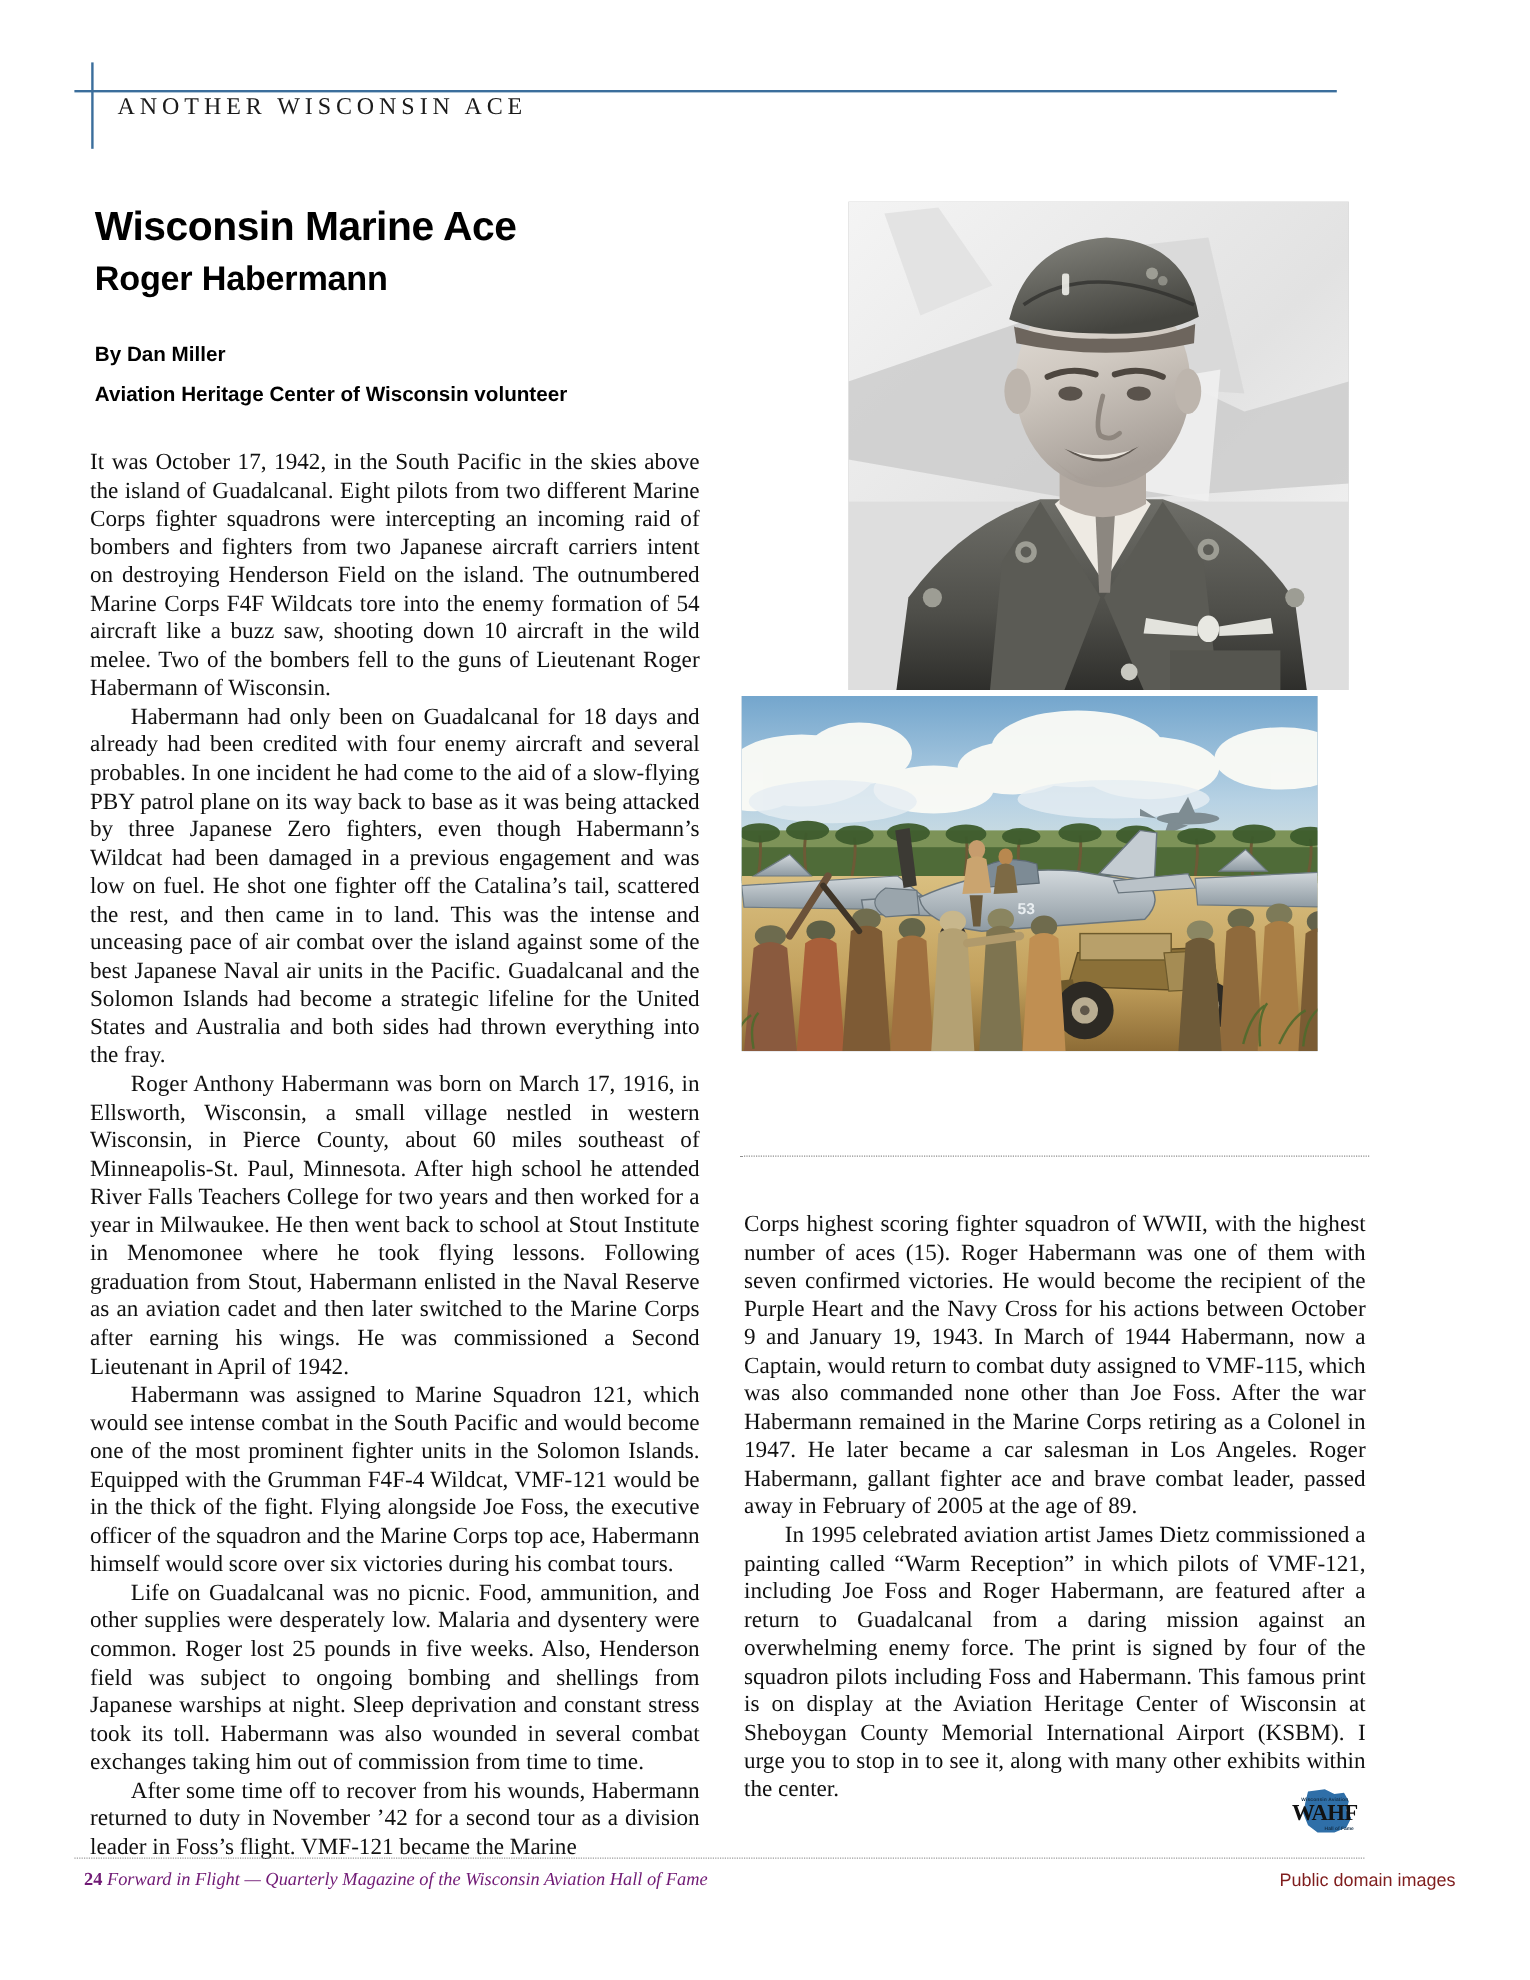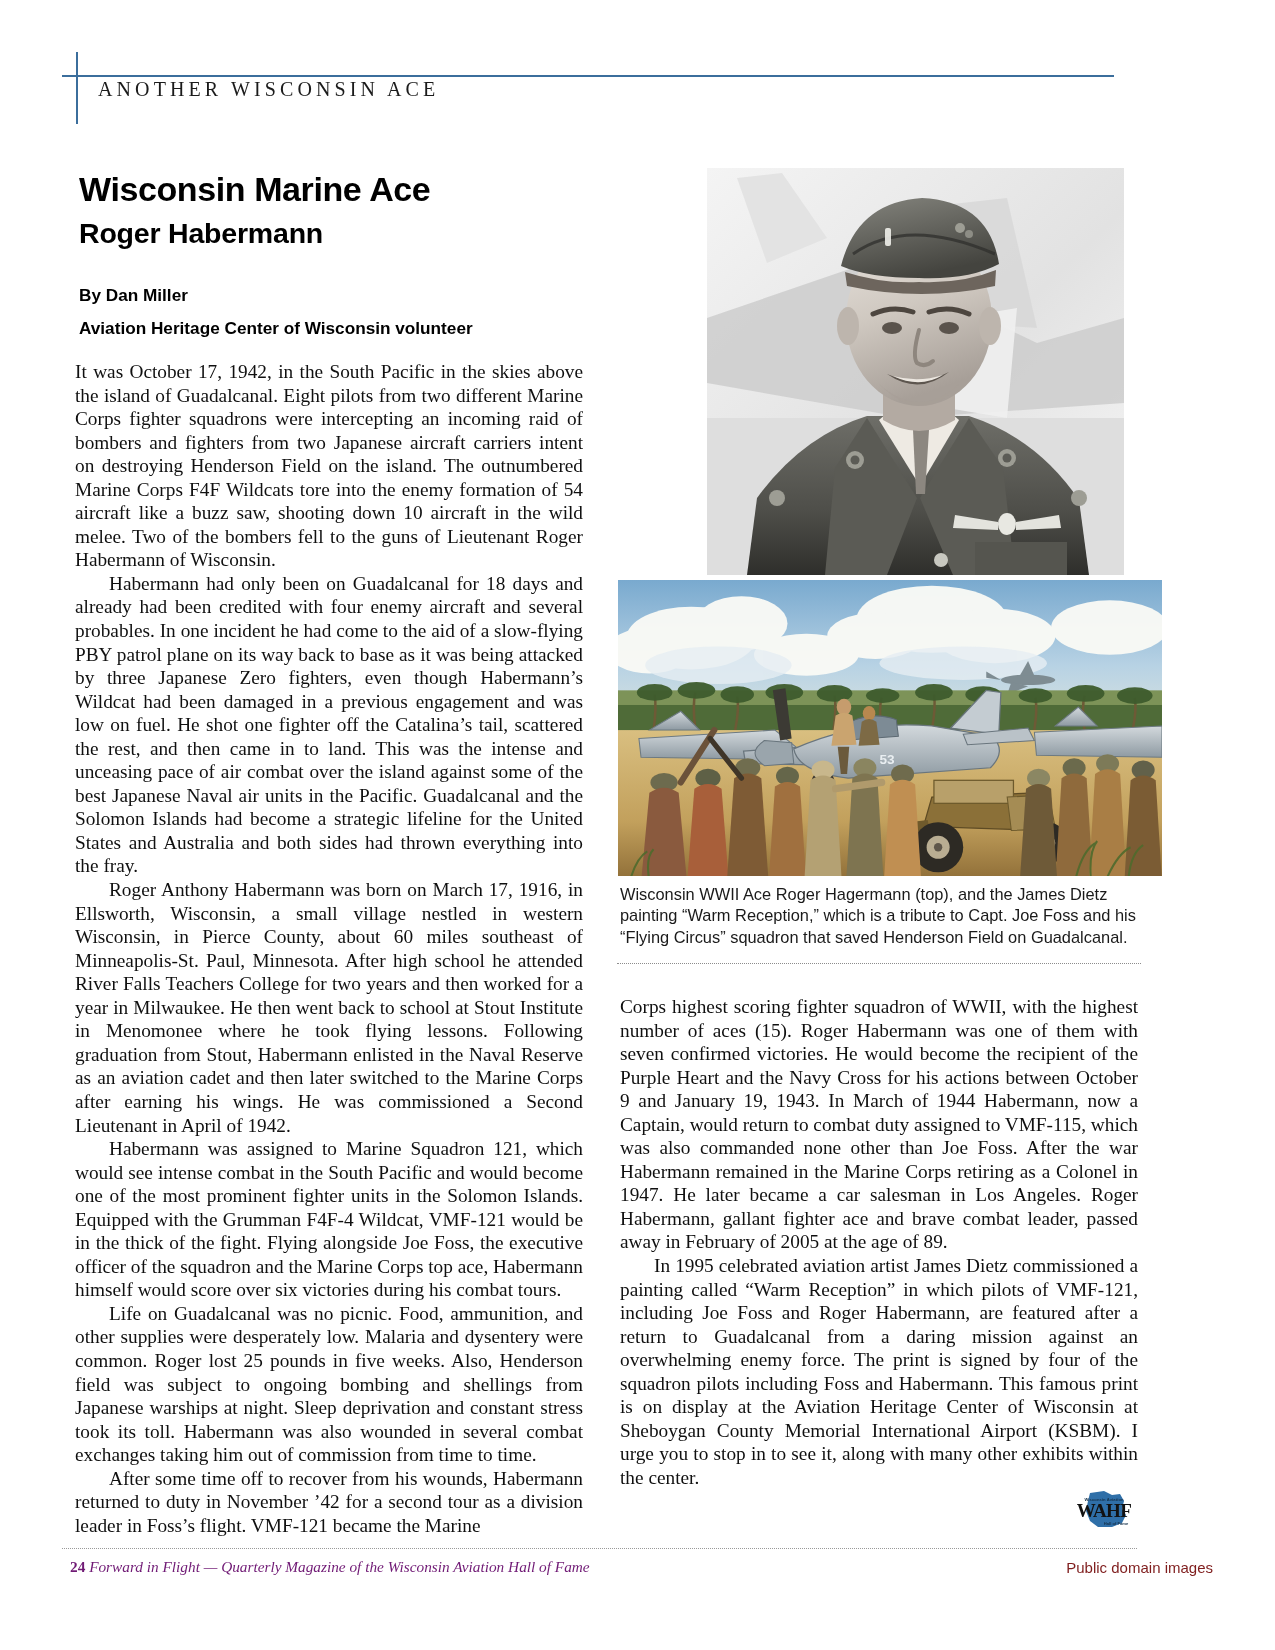--- a/index.html
+++ b/index.html
@@ -91,20 +91,21 @@
 
   
   .col {
     position: absolute;
     font-family: "Liberation Serif", serif;
     font-size: 19.3px;
     line-height: 23.55px;
     text-align: justify;
     color: #101010;
     hyphens: none;
+    margin-top: 14px;
   }
   .col p { margin: 0; text-indent: 34px; }
   .col p.first { text-indent: 0; }
 
   #col-left {
     left: 75px;
     top: 360px;
     width: 508px;
   }
   #col-right {
@@ -120,21 +121,21 @@
     top: 168px;
     width: 417px;
     height: 407px;
     overflow: hidden;
     background: #cfcfcf;
   }
   .photo-painting {
     position: absolute;
     left: 618px;
     top: 580px;
-    width: 544px;
+    width: 480px;
     height: 296px;
     overflow: hidden;
     background: #9fb6c8;
   }
 
   .caption {
     position: absolute;
     left: 620px;
     top: 884px;
     width: 520px;
@@ -465,21 +466,20 @@
         <path d="M438 290 q6 -24 18 -32"></path>
           <path d="M452 292 q-2 -26 6 -36"></path>
         <path d="M468 290 q10 -22 22 -28"></path>
           <path d="M488 292 q2 -24 14 -32"></path>
         <path d="M12 292 q6 -20 16 -26"></path>
           <path d="M30 294 q-4 -22 4 -30"></path>
       </g>
     </svg>
   </div>
 
-  <div class="caption">Wisconsin WWII Ace Roger Hagermann (top), and the James Dietz painting “Warm Reception,” which is a tribute to Capt. Joe Foss and his “Flying Circus” squadron that saved Henderson Field on Guadalcanal.</div>
   <div class="caption-divider"></div>
 
   <div class="col" id="col-left">
       <p class="first">It was October 17, 1942, in the South Pacific in the skies above the island of Guadalcanal. Eight pilots from two different Marine Corps fighter squadrons were intercepting an incoming raid of bombers and fighters from two Japanese aircraft carriers intent on destroying Henderson Field on the island. The outnumbered Marine Corps F4F Wildcats tore into the enemy formation of 54 aircraft like a buzz saw, shooting down 10 aircraft in the wild melee. Two of the bombers fell to the guns of Lieutenant Roger Habermann of Wisconsin.</p>
       <p>Habermann had only been on Guadalcanal for 18 days and already had been credited with four enemy aircraft and several probables. In one incident he had come to the aid of a slow-flying PBY patrol plane on its way back to base as it was being attacked by three Japanese Zero fighters, even though Habermann’s Wildcat had been damaged in a previous engagement and was low on fuel. He shot one fighter off the Catalina’s tail, scattered the rest, and then came in to land. This was the intense and unceasing pace of air combat over the island against some of the best Japanese Naval air units in the Pacific. Guadalcanal and the Solomon Islands had become a strategic lifeline for the United States and Australia and both sides had thrown everything into the fray.</p>
       <p>Roger Anthony Habermann was born on March 17, 1916, in Ellsworth, Wisconsin, a small village nestled in western Wisconsin, in Pierce County, about 60 miles southeast of Minneapolis-St. Paul, Minnesota. After high school he attended River Falls Teachers College for two years and then worked for a year in Milwaukee. He then went back to school at Stout Institute in Menomonee where he took flying lessons. Following graduation from Stout, Habermann enlisted in the Naval Reserve as an aviation cadet and then later switched to the Marine Corps after earning his wings. He was commissioned a Second Lieutenant in April of 1942.</p>
       <p>Habermann was assigned to Marine Squadron 121, which would see intense combat in the South Pacific and would become one of the most prominent fighter units in the Solomon Islands. Equipped with the Grumman F4F-4 Wildcat, VMF-121 would be in the thick of the fight. Flying alongside Joe Foss, the executive officer of the squadron and the Marine Corps top ace, Habermann himself would score over six victories during his combat tours.</p>
       <p>Life on Guadalcanal was no picnic. Food, ammunition, and other supplies were desperately low. Malaria and dysentery were common. Roger lost 25 pounds in five weeks. Also, Henderson field was subject to ongoing bombing and shellings from Japanese warships at night. Sleep deprivation and constant stress took its toll. Habermann was also wounded in several combat exchanges taking him out of commission from time to time.</p>
       <p>After some time off to recover from his wounds, Habermann returned to duty in November ’42 for a second tour as a division leader in Foss’s flight. VMF-121 became the Marine</p>
     </div>

